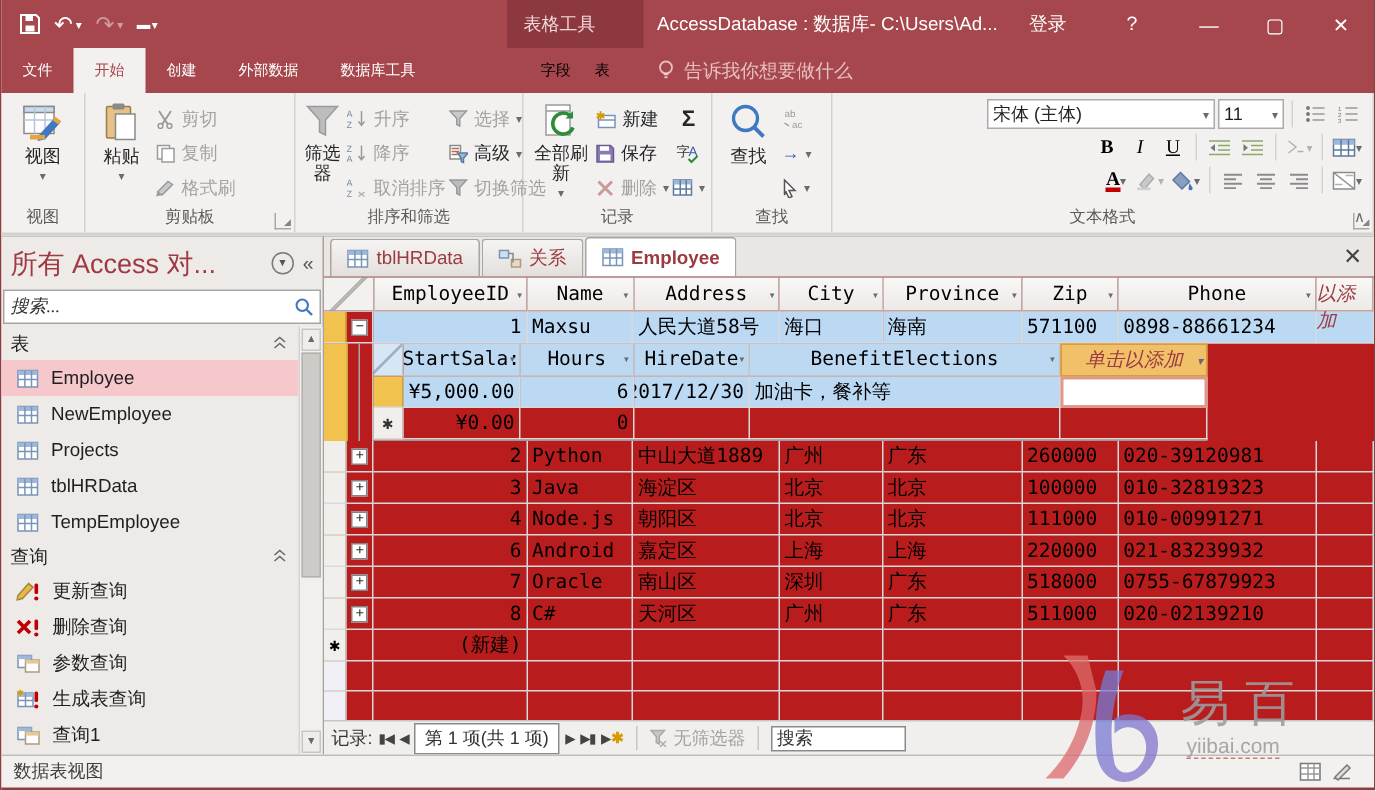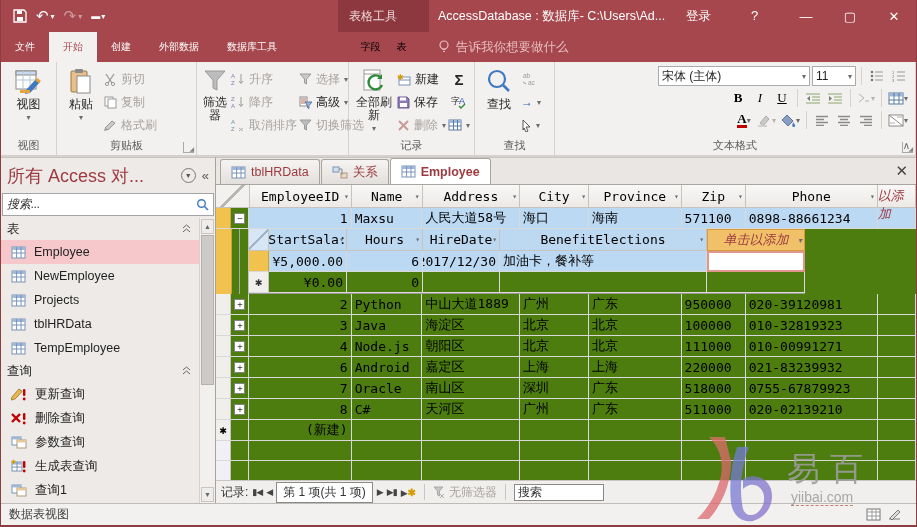--- a/index.html
+++ b/index.html
@@ -67,21 +67,21 @@
   .sthumb { position:absolute; left:1px; right:1px; top:17px; height:150px; background:#CDCAC7; border:1px solid #B5B1AD; }
 
   
   .docarea { position:absolute; left:215px; top:157px; right:0; bottom:24px; background:#fff; border-top:1px solid #C9C5C1; }
   .tabbar { position:absolute; left:0; top:0; right:0; height:27px; background:#E9E6E3; border-bottom:1px solid #A9A5A1; display:flex; align-items:flex-end; padding-left:4px; }
   .dtab { display:flex; align-items:center; gap:5px; height:25px; padding:0 10px; border:1px solid #A9A5A1; border-bottom:none; border-radius:3px 3px 0 0; background:linear-gradient(#F6F4F2,#E2DFDC); color:#9C3A3F; font-size:12.5px; margin-right:1px; white-space:nowrap; }
   .dtab.active { background:#fff; font-weight:bold; height:26px; }
   .docclose { position:absolute; right:8px; top:4px; font-size:15px; color:#444; }
 
   
-  .grid { position:absolute; left:0; top:27px; right:0; bottom:23px; overflow:hidden; background:#4d7c0f; font-family:"DejaVu Sans Mono",monospace; font-size:13px; color:#000; }
+  .grid { position:absolute; left:0; top:27px; right:0; bottom:23px; overflow:hidden; background:#b91c1c; font-family:"DejaVu Sans Mono",monospace; font-size:13px; color:#000; }
   .grow { display:flex; height:21px; }
   .grow.hd { height:23px; }
   .hc { background:linear-gradient(#F9F8F7,#ECE9E6); border-right:1px solid #C6C2BE; border-bottom:1px solid #C6C2BE; position:relative; display:flex; align-items:center; justify-content:center; }
   .hc .dda { position:absolute; right:2px; }
   .corner { background:linear-gradient(135deg,#F3F1EF 46%,#B9B5B1 46%,#B9B5B1 53%,#F3F1EF 53%); border-right:1px solid #C6C2BE; border-bottom:1px solid #C6C2BE; }
   .selc { background:#F1EFEC; border-right:1px solid #C6C2BE; border-bottom:1px solid #D9D9D9; display:flex; align-items:center; justify-content:center; font-size:11px; }
   .selc.y { background:#F2C24E; border-right:1px solid #C9A33C; }
   .expc { border-right:1px solid #D9D9D9; border-bottom:1px solid #D9D9D9; display:flex; align-items:center; justify-content:center; }
   .box { width:11px; height:11px; border:1px solid #848484; background:#fff; font-size:9px; line-height:9px; text-align:center; color:#333; }
   .c { border-right:1px solid #D9D9D9; border-bottom:1px solid #D9D9D9; padding:0 3px; display:flex; align-items:center; overflow:hidden; white-space:nowrap; }
@@ -307,20 +307,21 @@
           <div class="sbtn disabled">
             <span class="icon">
               <svg width="13" height="13" viewBox="0 0 13 13">
                   <path d="M1 1h11l-4.5 5v5l-2-1V6z" fill="#BDBDBD" stroke="#9a9a9a"></path>
                 </svg>
             </span>
               <span>切换筛选</span>
           </div>
         </div>
       </div>
+      <div class="glabel">排序和筛选</div>
     </div>
 
     <div class="rgroup" style="width:126px">
       <div class="gbody">
         <div class="bigbtn" style="width:52px">
           <span class="icon">
             <svg width="26" height="26" viewBox="0 0 26 26">
                 <rect x="3" y="2" width="16" height="20" fill="#fff" stroke="#9a9a9a"></rect>
                 <path d="M3 6h16" stroke="#9a9a9a"></path>
                 <path d="M19 9a7 7 0 1 0 2 8" fill="none" stroke="#2E8B3A" stroke-width="2.4"></path>
@@ -823,21 +824,21 @@
         <div class="grow">
           <div class="selc" style="width: 16px;"></div>
           <div class="expc" style="width: 19px;">
             <div class="box">+</div>
           </div>
           <div class="c r" style="width: 107px;">2</div>
           <div class="c " style="width: 74px;">Python</div>
           <div class="c " style="width: 102px;">中山大道1889</div>
           <div class="c " style="width: 72px;">广州</div>
           <div class="c " style="width: 97px;">广东</div>
-          <div class="c " style="width: 67px;">950000</div>
+          <div class="c " style="width: 67px;">260000</div>
           <div class="c " style="width: 138px;">020-39120981</div>
           <div class="c" style="width: 40px;"></div>
         </div>
         <div class="grow">
           <div class="selc" style="width: 16px;"></div>
           <div class="expc" style="width: 19px;">
             <div class="box">+</div>
           </div>
           <div class="c r" style="width: 107px;">3</div>
           <div class="c " style="width: 74px;">Java</div>

